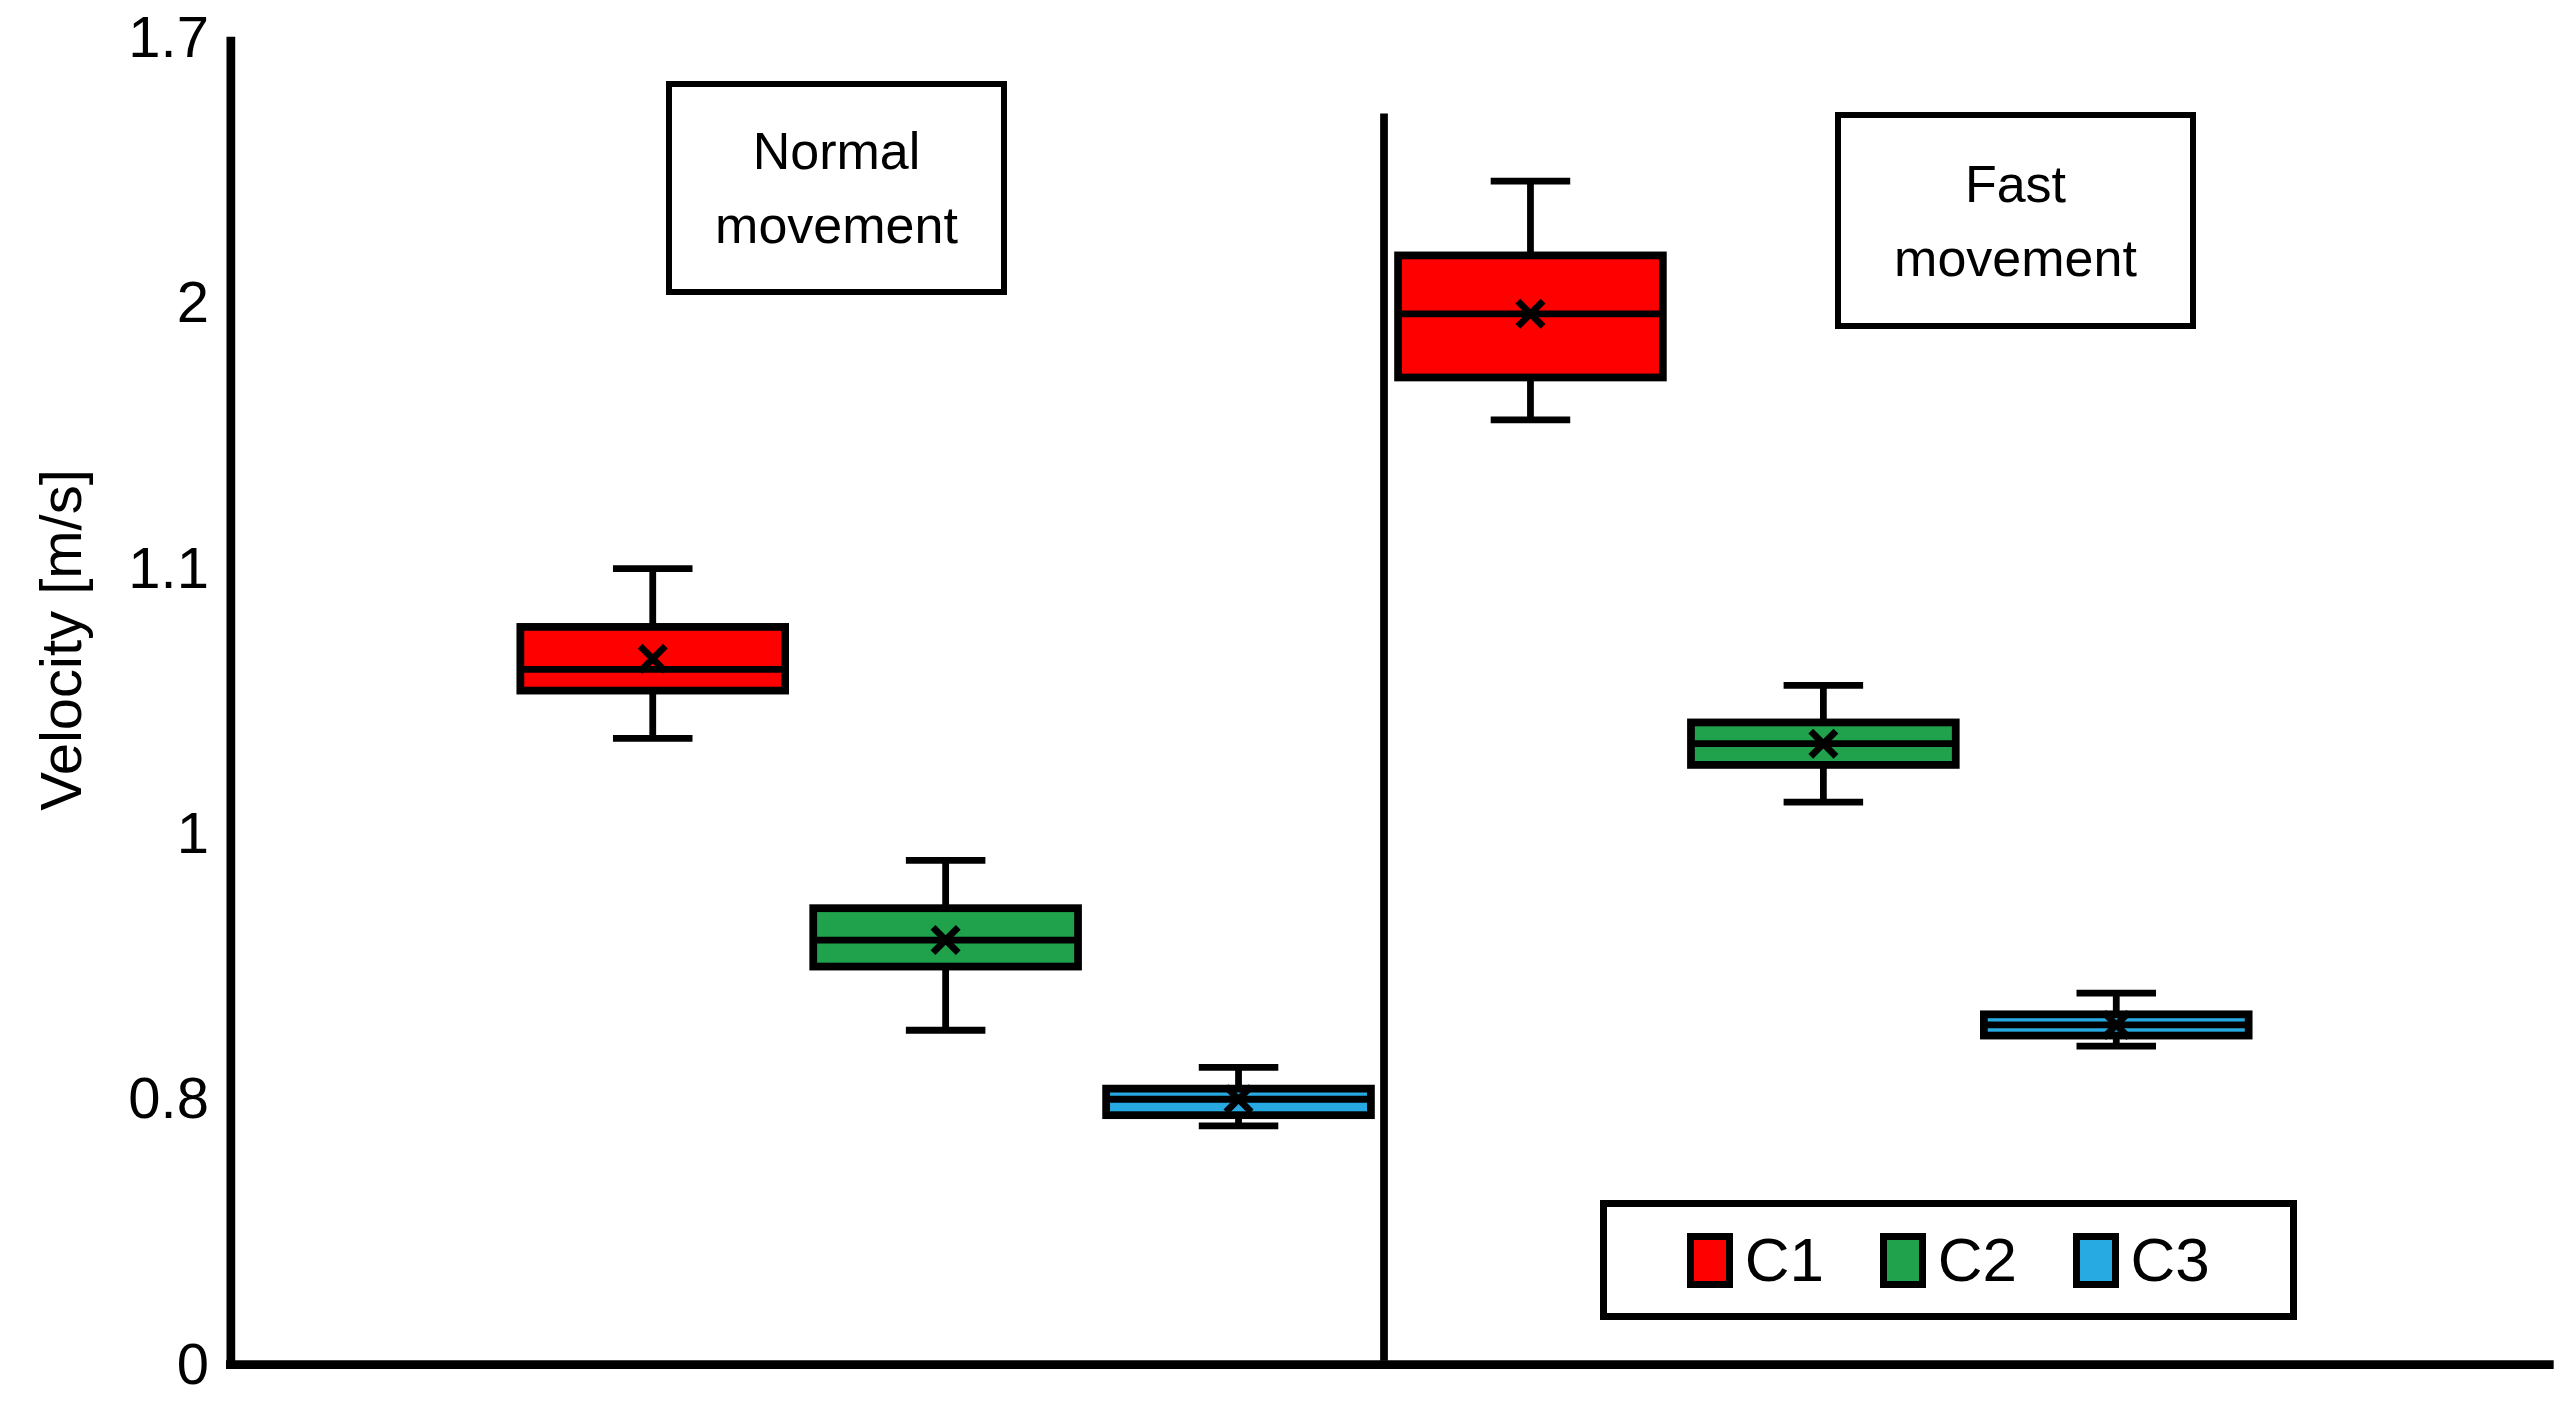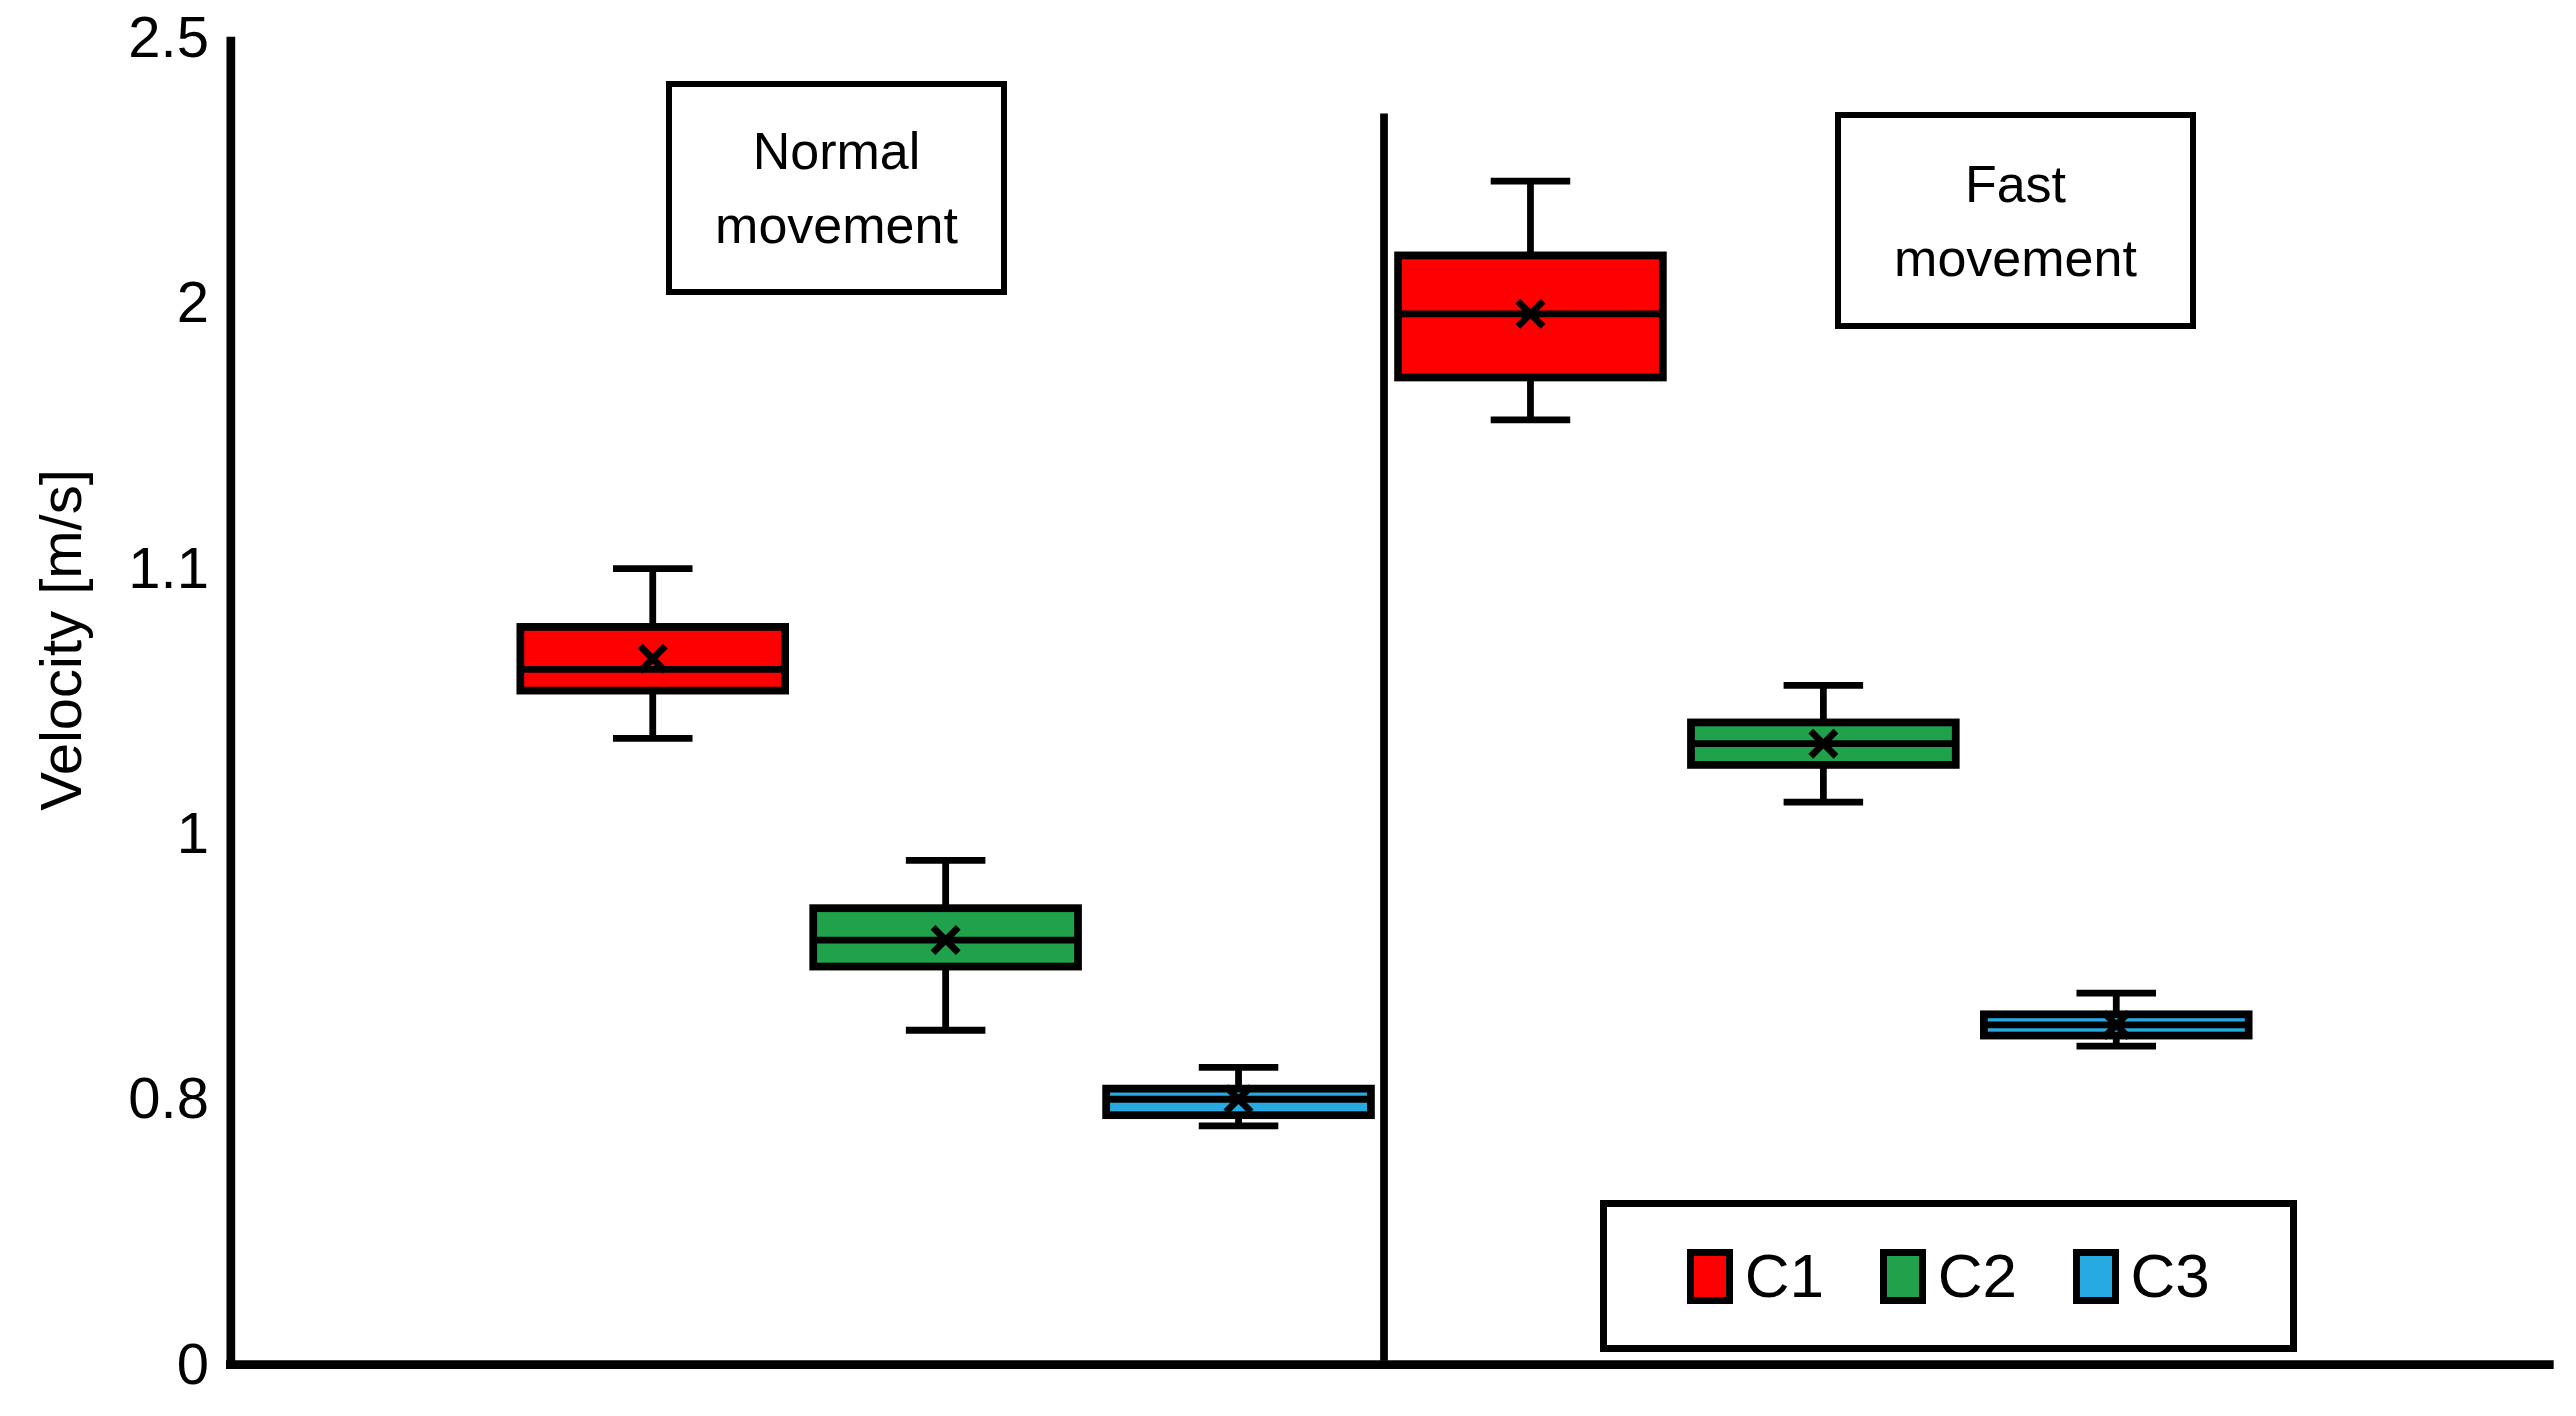--- a/index.html
+++ b/index.html
@@ -65,21 +65,21 @@
   }
   #annot-0 { left: 666px;  top: 81px;  width: 341px; height: 214px; }
   #annot-1 { left: 1835px; top: 112px; width: 361px; height: 217px; }
   
   #legend {
     position: absolute;
     box-sizing: border-box;
     left: 1600px;
     top: 1200px;
     width: 697px;
-    height: 152px;
+    height: 120px;
     border: 7.8px solid #000;
     background: #FFFFFF;
     display: flex;
     align-items: center;
     justify-content: center;
     gap: 56px;
   }
   .lg-item {
     display: flex;
     align-items: center;
@@ -154,21 +154,21 @@
       <line x1="2045.5" y1="1056.792" x2="2318.5" y2="1056.792" stroke="#000000" stroke-width="7"></line>
       <line x1="2169" y1="1043.792" x2="2195" y2="1069.792" stroke="#000000" stroke-width="7"></line>
       <line x1="2169" y1="1069.792" x2="2195" y2="1043.792" stroke="#000000" stroke-width="7"></line>
     </svg>
   <div id="yticks">
       <div class="ytick" style="top: 1365px;">0</div>
       <div class="ytick" style="top: 1099px;">0.8</div>
       <div class="ytick" style="top: 834px;">1</div>
       <div class="ytick" style="top: 569px;">1.1</div>
       <div class="ytick" style="top: 303px;">2</div>
-      <div class="ytick" style="top: 38px;">2.5</div>
+      <div class="ytick" style="top: 38px;">1.7</div>
     </div>
   <div id="ylabel">Velocity [m/s]</div>
   <div class="annot" id="annot-1">Fast movement</div>
   <div class="annot" id="annot-0">Normal movement</div>
   <div id="legend">
       <div class="lg-item">
         <span class="lg-swatch" style="background: rgb(255, 0, 0);"></span>
         <span class="lg-label">C1</span>
       </div>
       <div class="lg-item">

